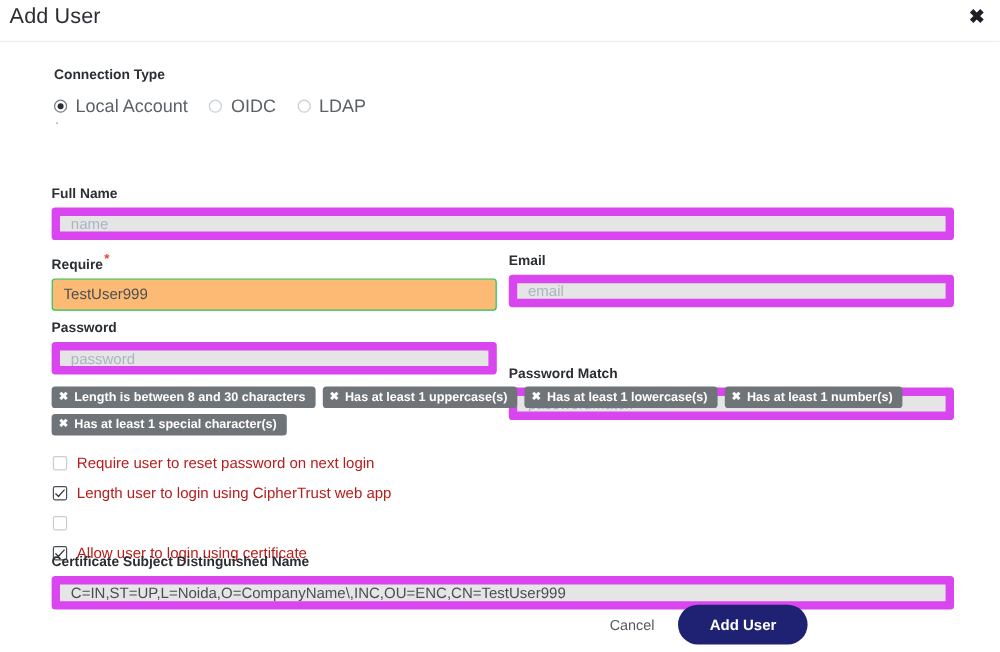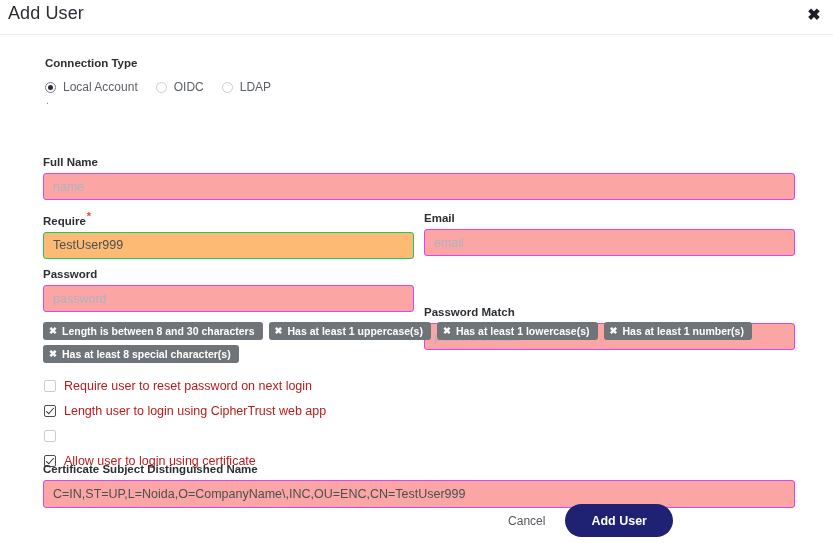--- a/index.html
+++ b/index.html
@@ -67,22 +67,22 @@
     font-size: 11px;
     vertical-align: super;
     line-height: 1;
     margin-left: 1px;
   }
 
   .text-input {
     box-sizing: border-box;
     width: 100%;
     height: 27px;
-    background: #fca5a5;
-    border: 1px solid #d946ef;
+    background: #e5e5e5;
+    border: 7px solid #d946ef;
     border-radius: 3px;
     font-size: 12.5px;
     font-family: "Liberation Sans", sans-serif;
     color: #4a4f55;
     padding: 0 9px;
     outline: none;
   }
   .text-input::placeholder {
     color: #aab5c2;
   }
@@ -125,21 +125,21 @@
     content: "";
     position: absolute;
     left: 2px;
     top: 2px;
     width: 5px;
     height: 5px;
     border-radius: 50%;
     background: #2b2f33;
   }
   .radio-label {
-    font-size: 12px;
+    font-size: 15px;
     color: #5c6166;
     margin-left: 7px;
   }
   .stray-dot {
     position: absolute;
     left: 1px;
     top: 41px;
     font-size: 11px;
     color: #8a8f95;
     line-height: 6px;
@@ -343,21 +343,21 @@
       <span class="badge">
         <span class="badge-icon">✖</span>
         <span>Has at least 1 lowercase(s)</span>
       </span>
       <span class="badge">
         <span class="badge-icon">✖</span>
         <span>Has at least 1 number(s)</span>
       </span>
       <span class="badge">
         <span class="badge-icon">✖</span>
-        <span>Has at least 8 special character(s)</span>
+        <span>Has at least 1 special character(s)</span>
       </span>
     </div>
 
   <div class="checkbox-list" id="checkbox-list">
       <div class="checkbox-row">
         <span class="checkbox-mark"></span>
         <span class="checkbox-label">Require user to reset password on next login</span>
       </div>
       <div class="checkbox-row">
         <span class="checkbox-mark checked"></span>

